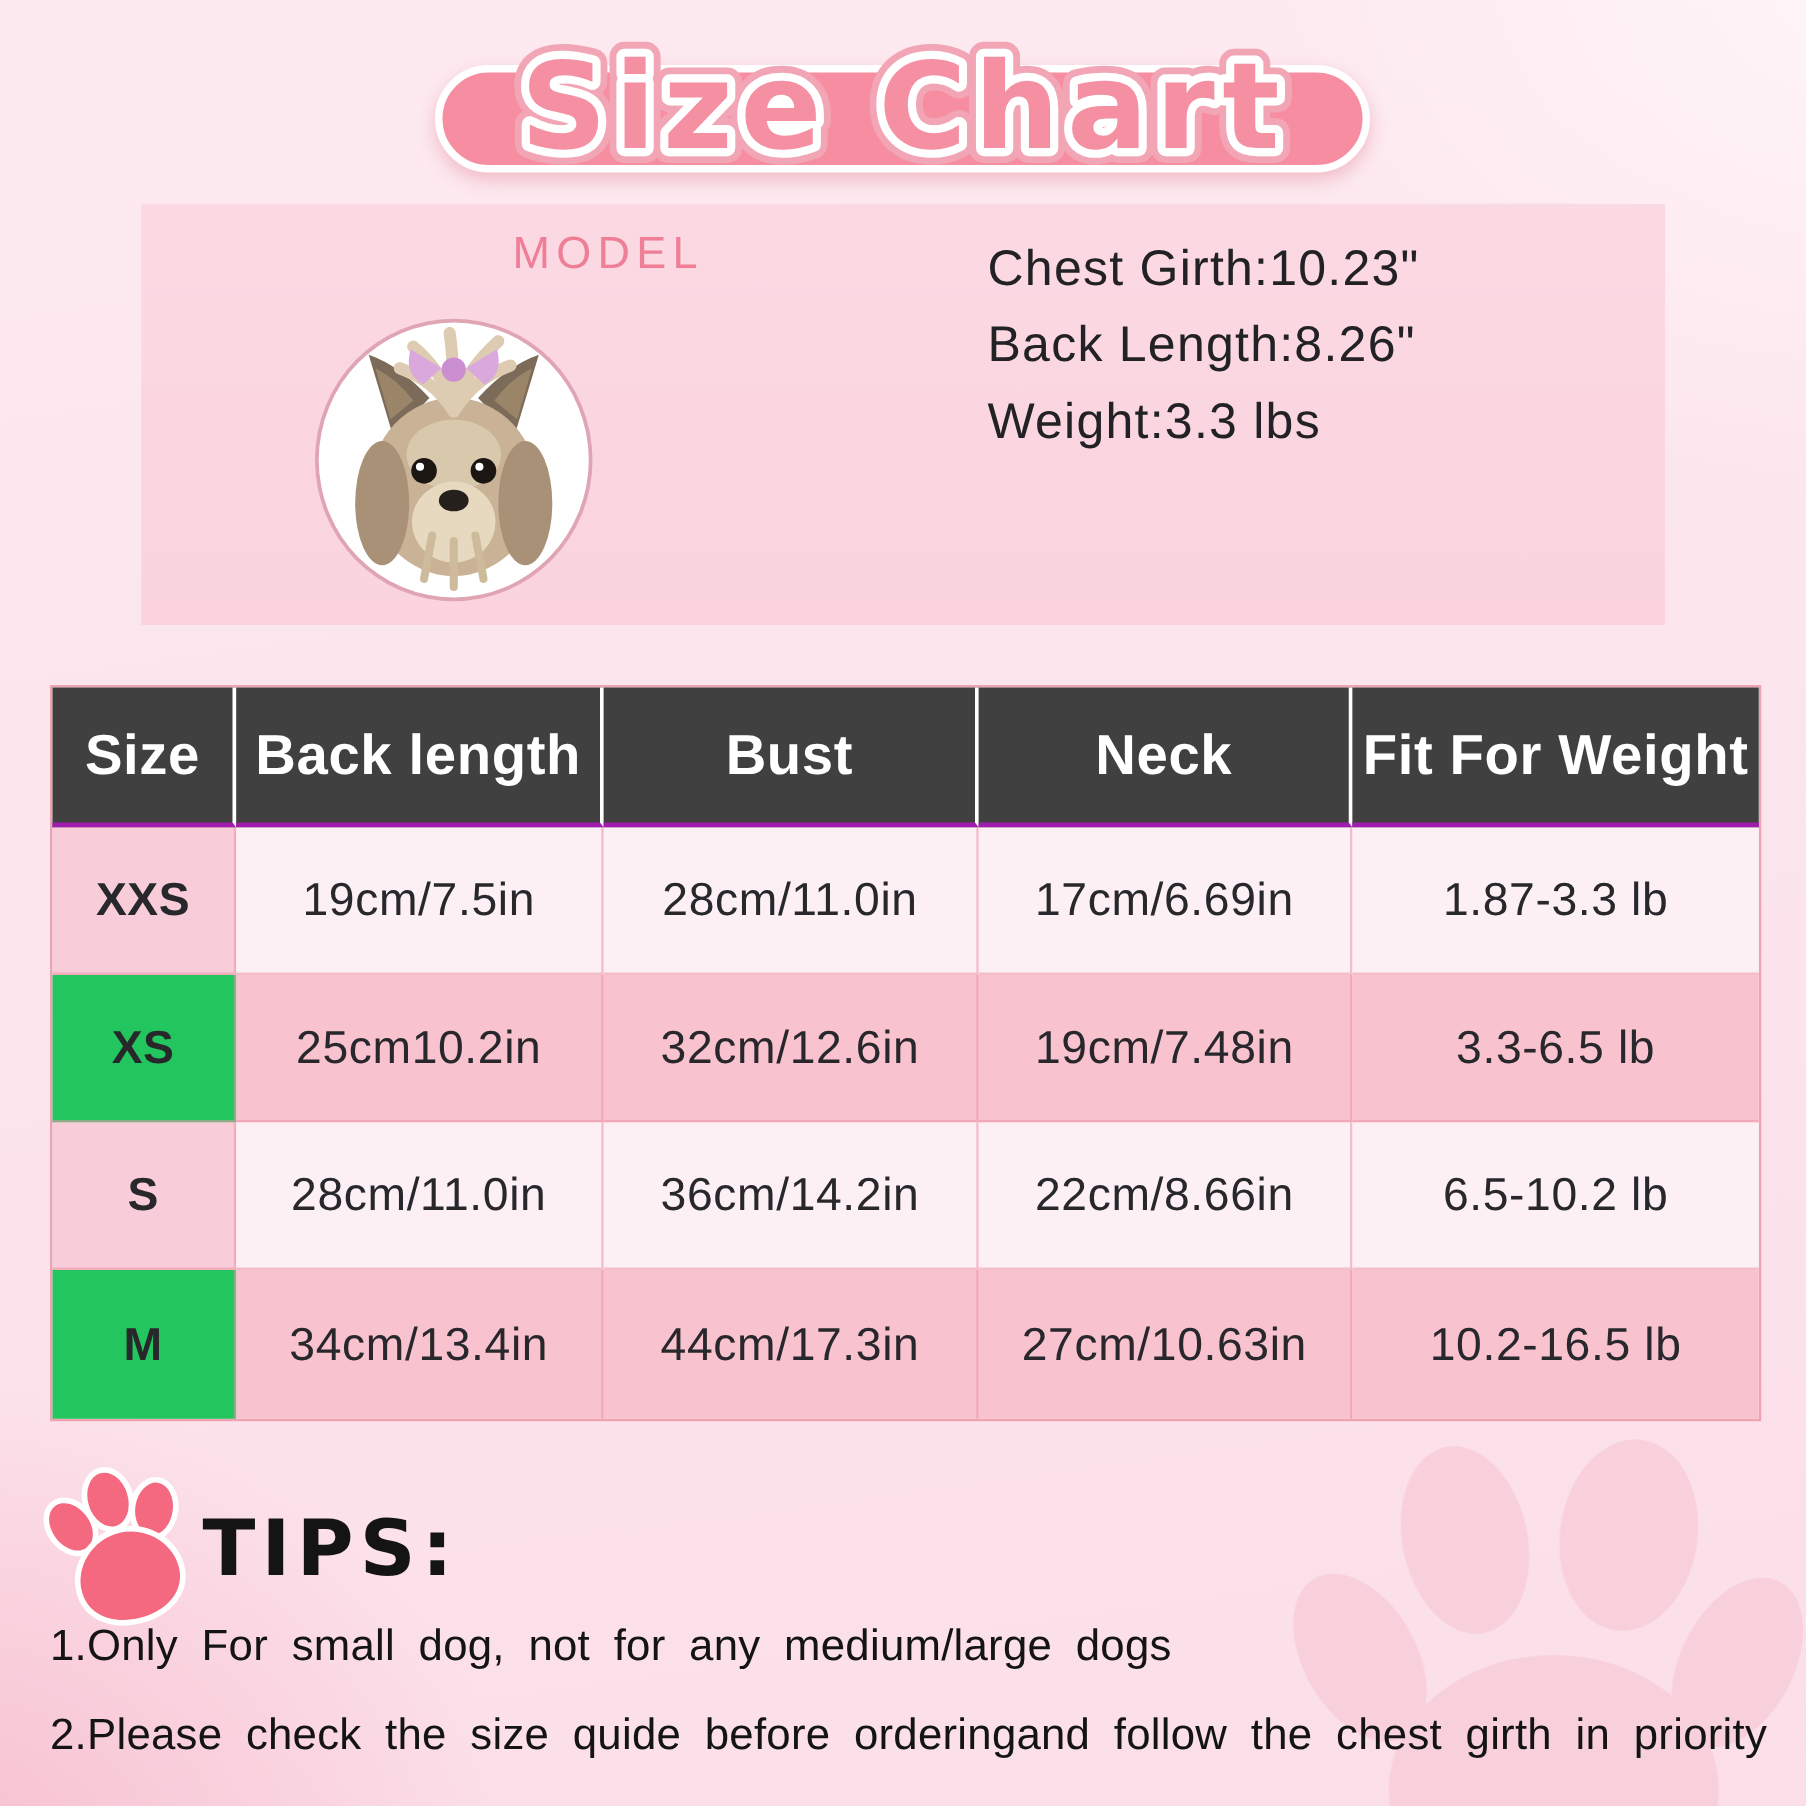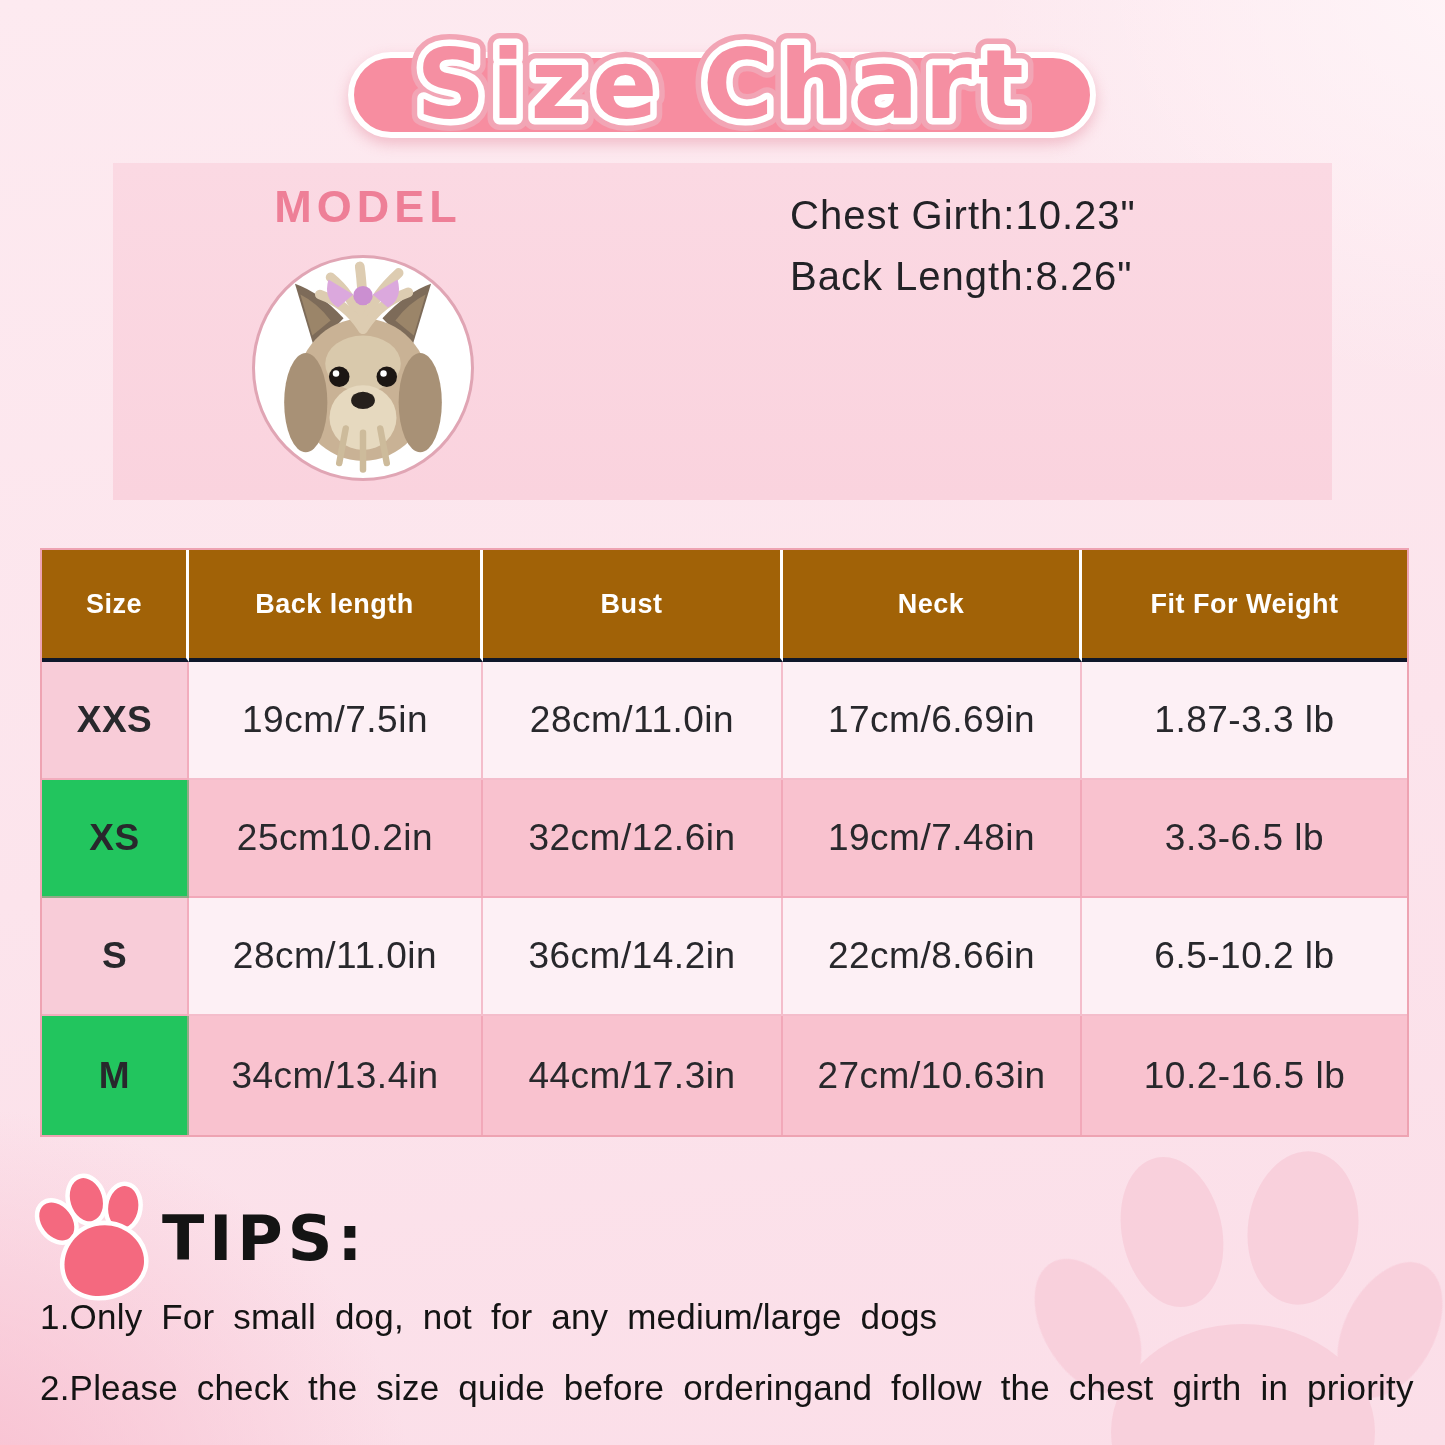--- a/index.html
+++ b/index.html
@@ -29,22 +29,22 @@
   }
   .t-under { fill:none; stroke:#f2a5b5; stroke-width:24px; stroke-linejoin:round; }
   .t-mid   { fill:none; stroke:#ffffff; stroke-width:13px; stroke-linejoin:round; }
   .t-top   { fill:#f58fa2; }
   
   .model-panel {
     position:absolute; left:113px; top:163px; width:1219px; height:337px;
     background:linear-gradient(180deg,#fbd9e3 0%,#fad3de 100%);
   }
   .model-heading {
-    position:absolute; left:60px; top:18px; width:390px; text-align:center;
-    font-size:45px; font-weight:bold; letter-spacing:5px; color:#ee7f97;
+    position:absolute; left:60px; top:18px; width:390px; text-align:right;
+    font-size:36px; font-weight:normal; letter-spacing:5px; color:#ee7f97;
   }
   .model-photo {
     position:absolute; left:139px; top:92px; width:222px; height:226px;
     background:#ffffff; border:3px solid #e0a5b4; border-radius:50%;
     overflow:hidden; box-sizing:border-box;
   }
   .model-photo svg { width:100%; height:100%; }
   .model-info { position:absolute; left:677px; top:22px; }
   .m-line { height:61px; display:flex; align-items:center; font-size:40px; color:#222226; letter-spacing:1px; }
   .m-bold { font-weight:bold; font-size:43px; color:#121216; }
@@ -57,22 +57,22 @@
     border:2px solid #eea3b2; box-sizing:content-box; background:#fdeff4;
   }
   .trow { display:contents; }
   .cell {
     display:flex; align-items:center; justify-content:center; box-sizing:border-box;
     font-size:37px; color:#28282c; letter-spacing:0.5px;
     border-right:2px solid rgba(236,148,168,0.55); border-bottom:2px solid rgba(236,148,168,0.55);
   }
   .c-last { border-right:none; }
   .th {
-    background:#a16207; color:#ffffff; font-weight:bold; font-size:27px;
-    border-right:3px solid #ffffff; border-bottom:4px solid #0f172a;
+    background:#404040; color:#ffffff; font-weight:bold; font-size:45px;
+    border-right:3px solid #ffffff; border-bottom:4px solid #a21caf;
   }
   .th.c-last { border-right:none; }
   .r-light .c-size { background:#f8ccd8; font-weight:bold; }
   .r-light .c-data { background:#fdf0f5; }
   .r-pink  .c-size { background:#22c55e; font-weight:bold;text-align:center; }
   .r-pink  .c-data { background:#f9c2cf; }
   .r-last .cell { border-bottom:none; }
   
   .tips-paw { position:absolute; left:32px; top:1168px; width:132px; height:140px; transform:rotate(-14deg); }
   .tips-heading {
@@ -148,20 +148,21 @@
         <circle cx="122" cy="108" r="9.5" fill="#1c1613"></circle>
         <circle cx="75" cy="105" r="3" fill="#ffffff"></circle>
         <circle cx="119" cy="105" r="3" fill="#ffffff"></circle>
         <ellipse cx="100" cy="130" rx="11" ry="8" fill="#26201c"></ellipse>
       </svg>
     </div>
 
     <div class="model-info">
       <div class="m-line">Chest Girth:10.23"</div>
       <div class="m-line">Back Length:8.26"</div>
+      <div class="m-line">Weight:3.3 lbs</div>
     </div>
   </div>
 
   <div class="size-table">
     <div class="trow">
       <div class="cell th">Size</div>
       <div class="cell th">Back length</div>
       <div class="cell th">Bust</div>
       <div class="cell th">Neck</div>
       <div class="cell th c-last">Fit For Weight</div>

